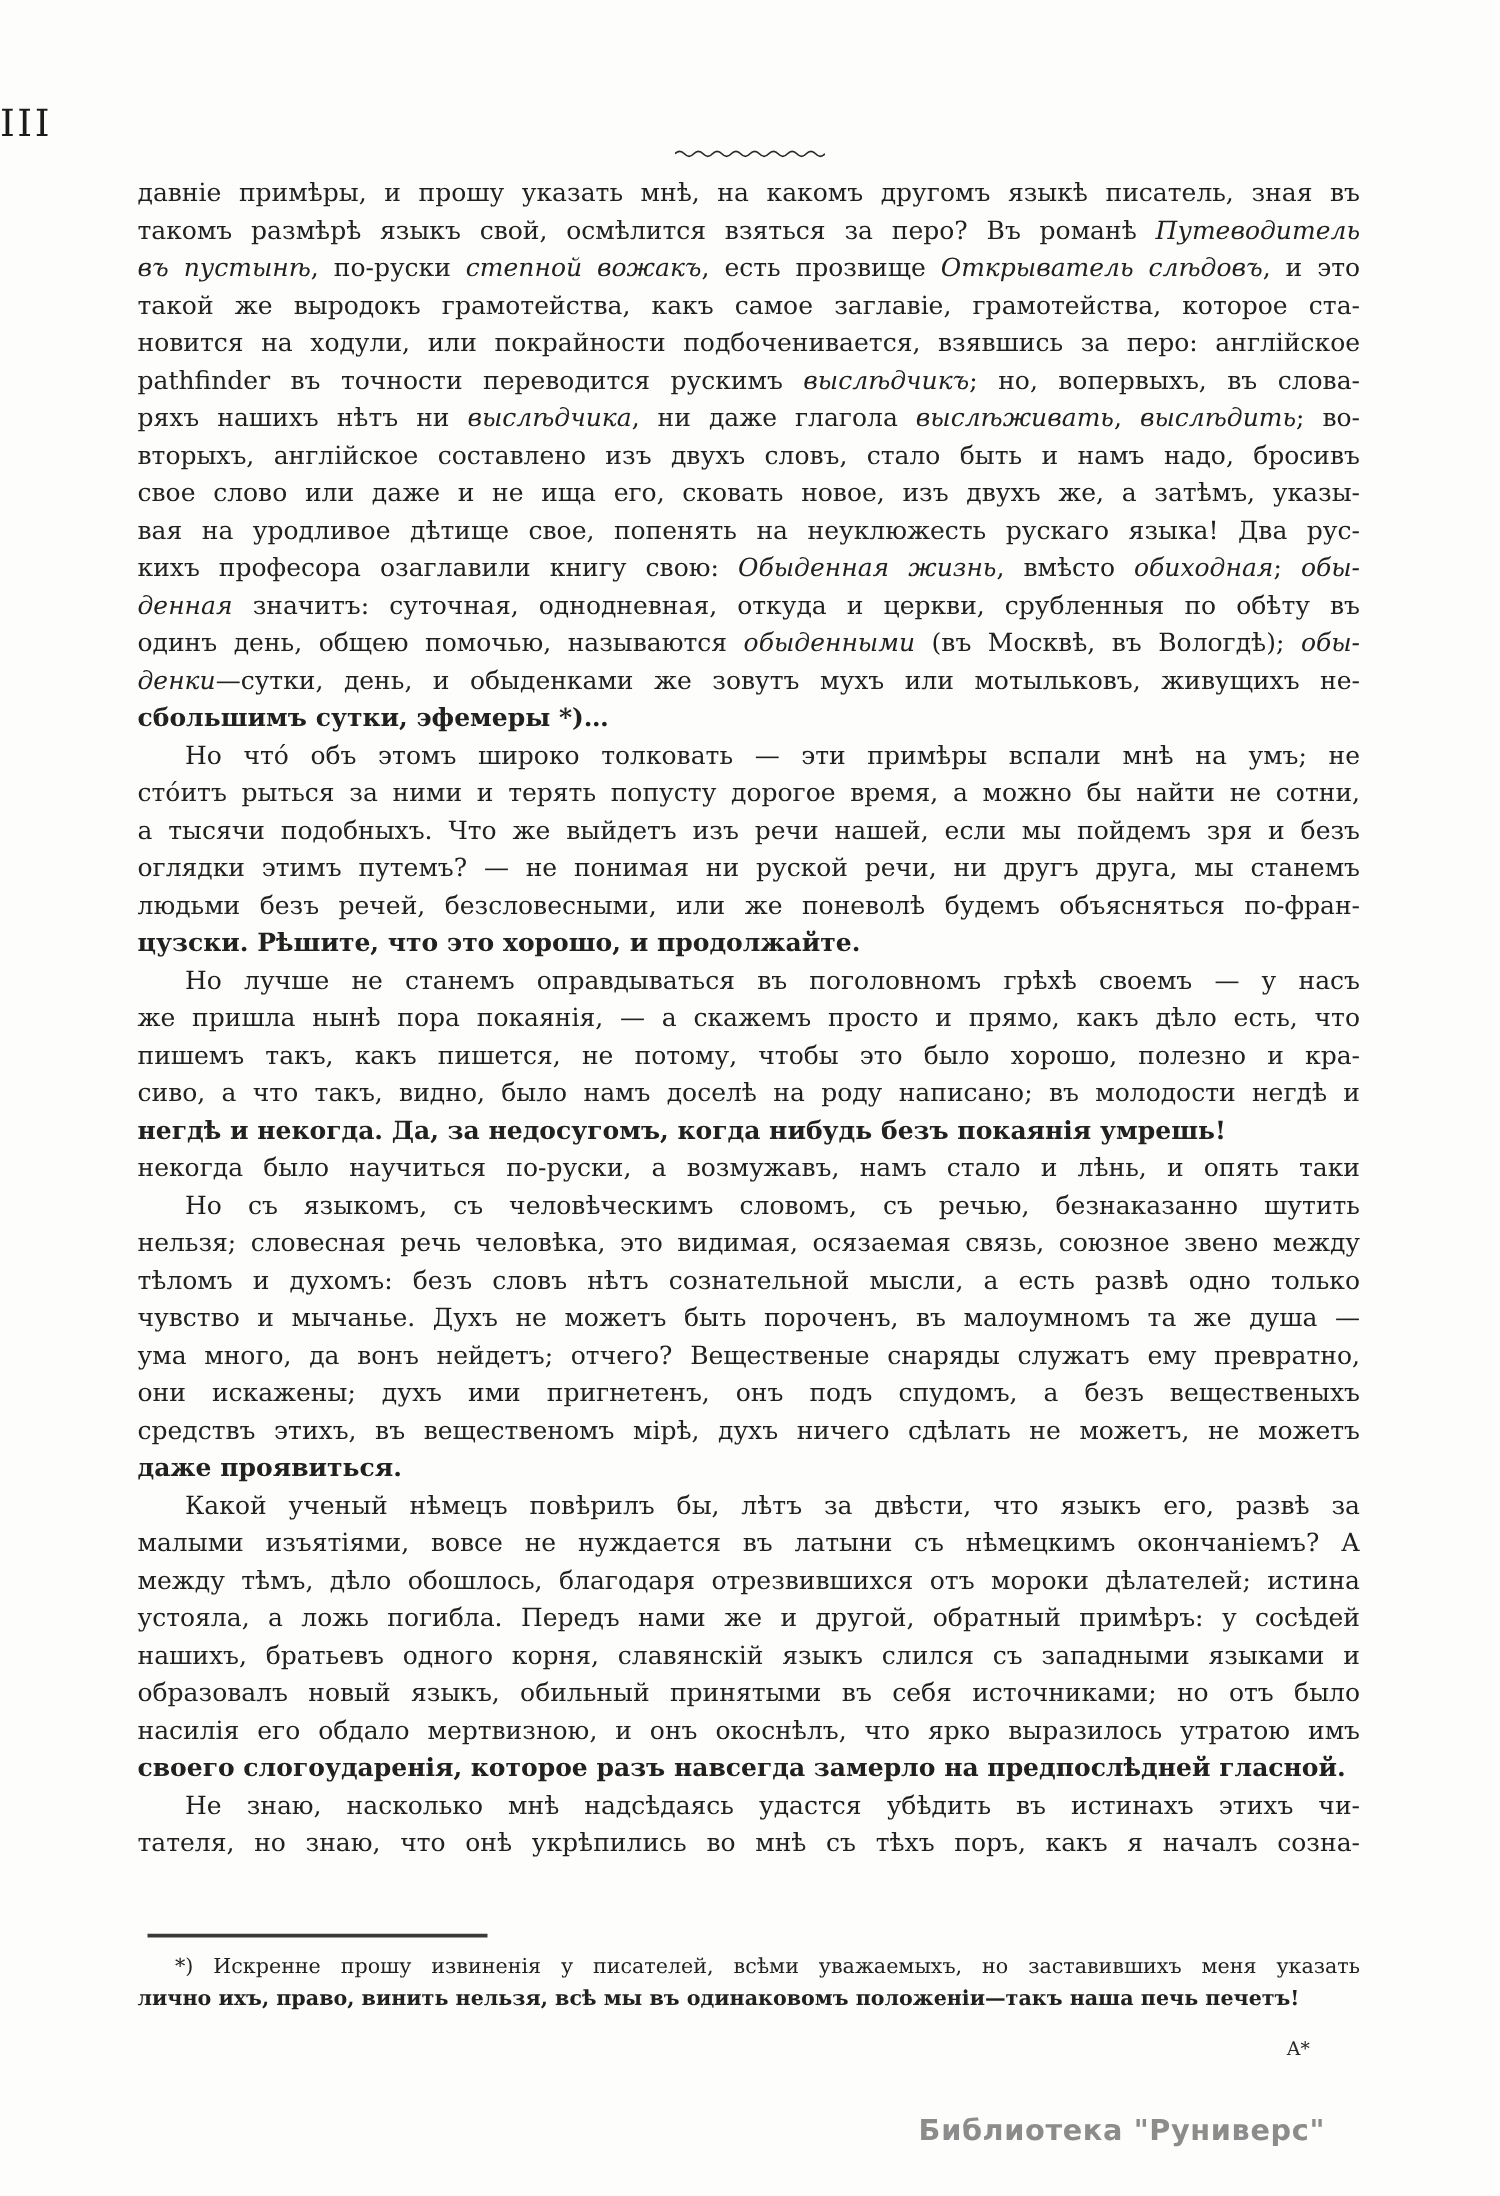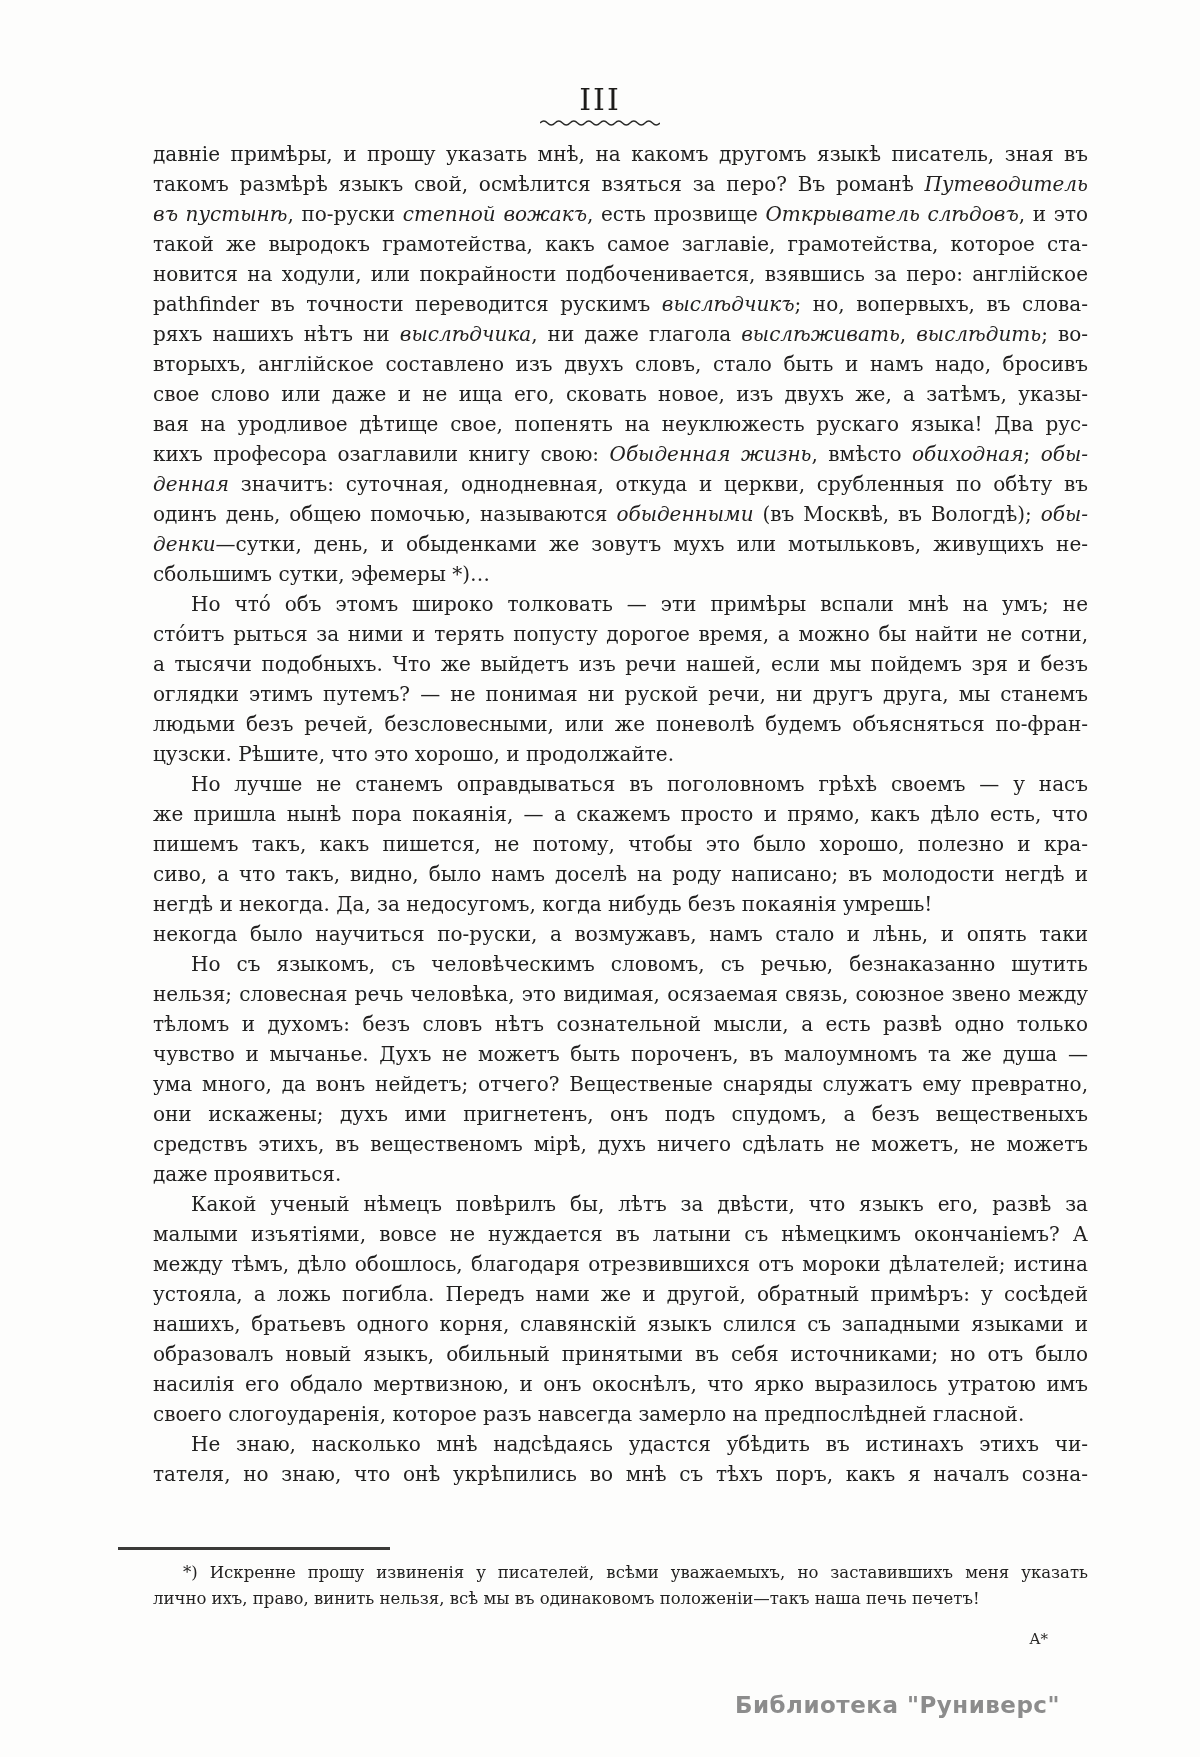--- a/index.html
+++ b/index.html
@@ -10,21 +10,20 @@
     background: #fdfdfc;
     font-family: "DejaVu Serif", serif;
     color: #222120;
     overflow: hidden;
   }
   .header {
     position: absolute;
     top: 84px;
     left: 0;
     width: 1200px;
-    text-align: center;
   }
   .page-number {
     font-size: 30px;
     letter-spacing: 2px;
     line-height: 32px;
     color: #1d1c1a;
   }
   .wavy { display: block; margin: 1px auto 0 auto; }
   .body-text {
     position: absolute;
@@ -33,23 +32,22 @@
     width: 978px;
     font-size: 20px;
   }
   .line {
     line-height: 30px;
     height: 30px;
     text-align: justify;
     text-align-last: justify;
     white-space: normal;
     overflow: visible;
-    margin-left: 43px;
   }
-  .line.nj { text-align: left; text-align-last: left; }
+  .line.nj { text-align: left; text-align-last: left; font-weight: bold; }
   .line.indent { text-indent: 38px; }
   .line i { }
   .footnote-rule {
     position: absolute;
     top: 1547px;
     left: 118px;
     width: 272px;
     border-top: 3px solid #3b3a38;
   }
   .footnote {

